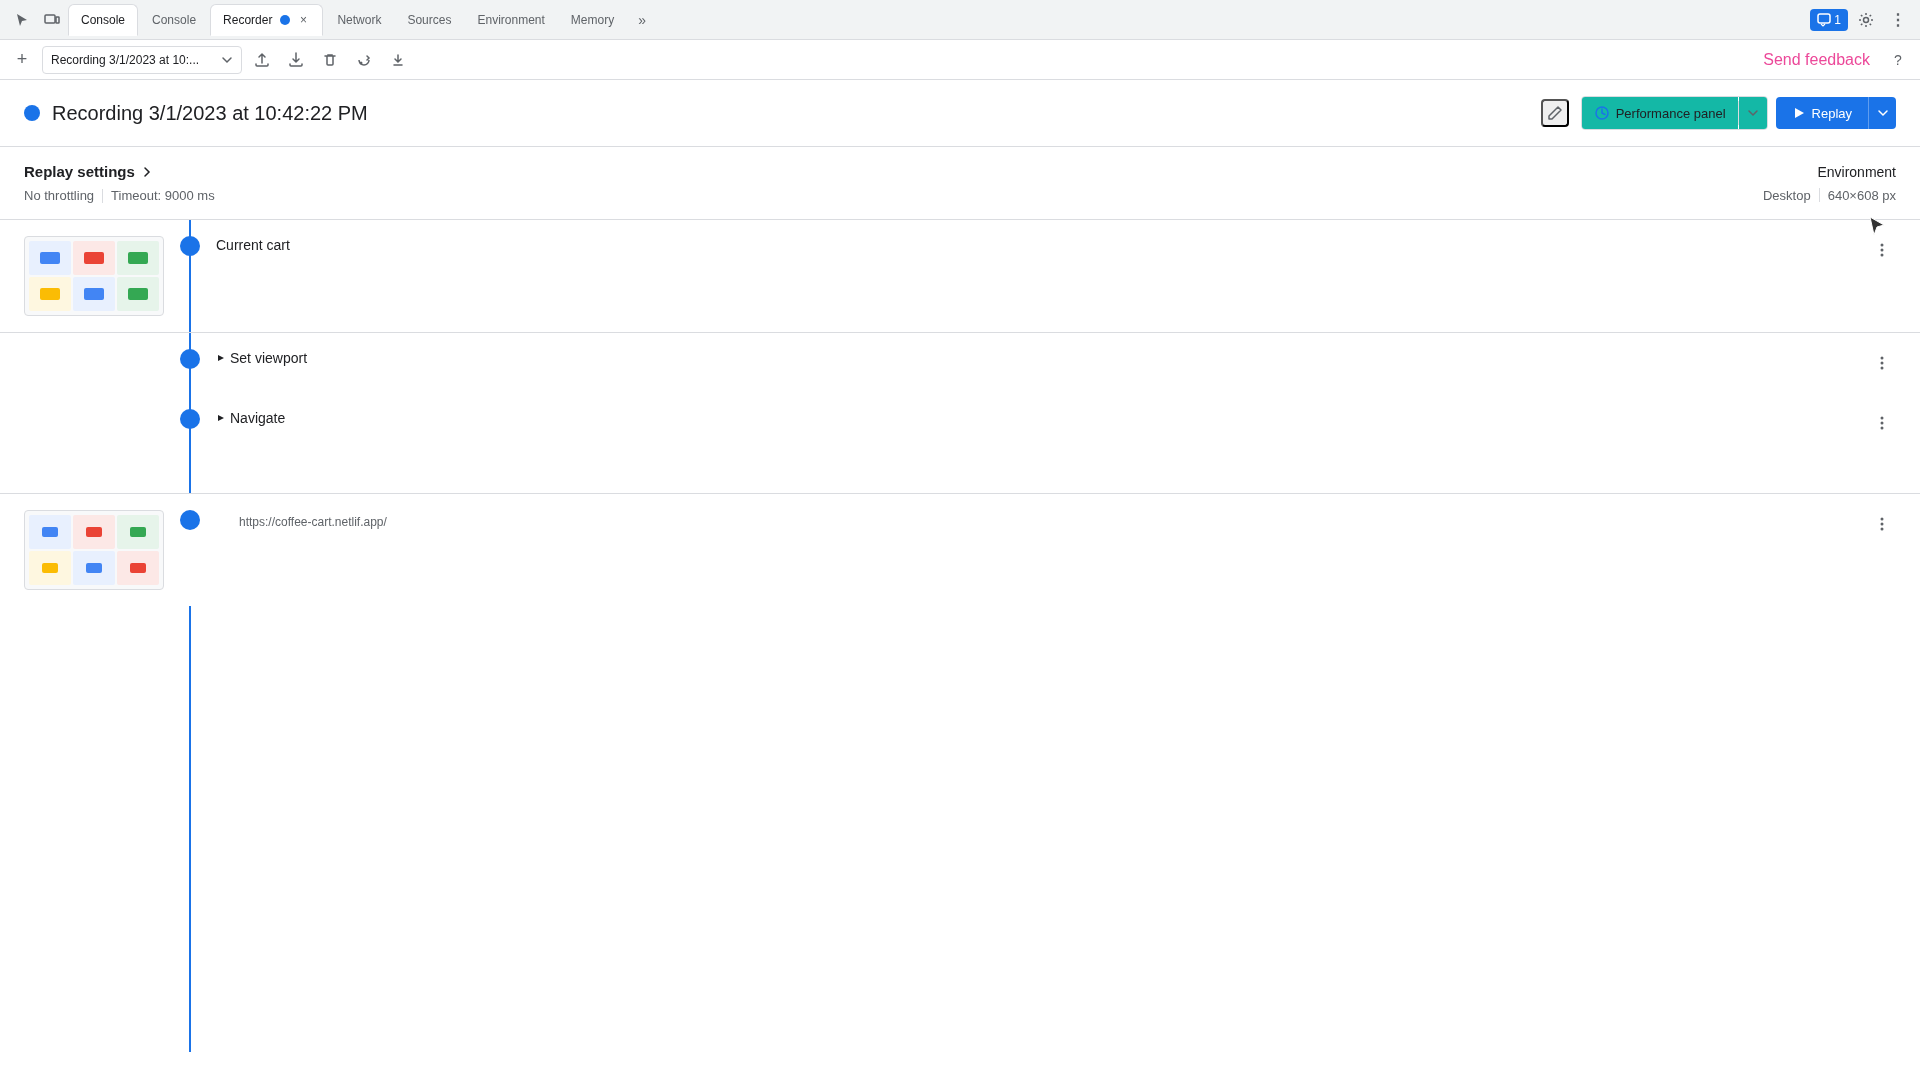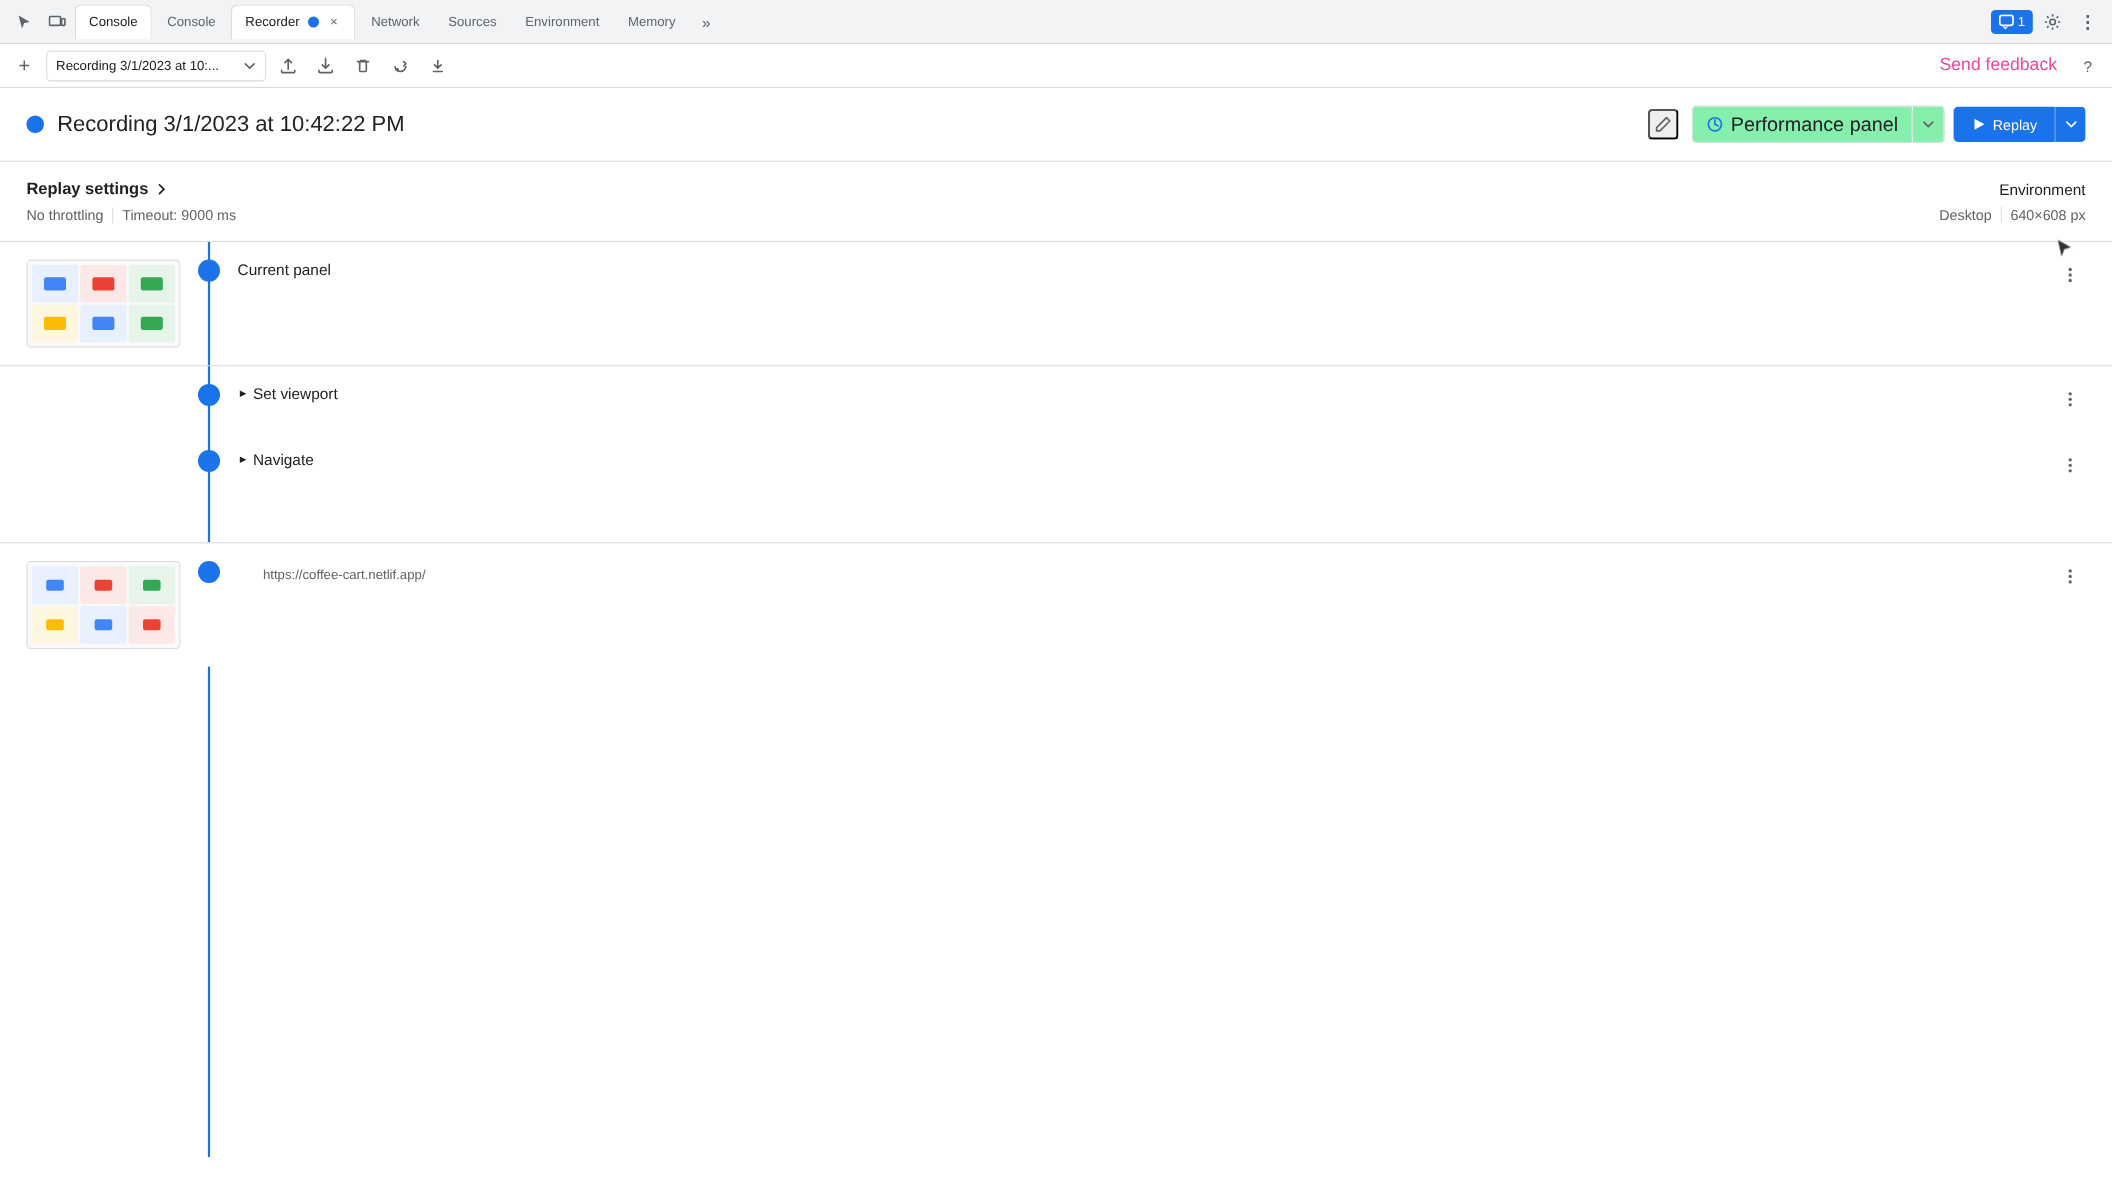--- a/index.html
+++ b/index.html
@@ -201,23 +201,23 @@
     }
     .performance-panel-btn {
       display: flex;
       align-items: center;
       gap: 6px;
       padding: 0 12px;
       height: 32px;
       border: 1px solid #dadce0;
       border-radius: 4px;
       cursor: pointer;
-      font-size: 18px;
+      font-size: 13px;
       color: #202124;
-      background: #86efac;
+      background: #14b8a6;
     }
     .perf-btn-group {
       display: flex;
       align-items: center;
       border: 1px solid #dadce0;
       border-radius: 4px;
       overflow: hidden;
     }
     .perf-btn-group .performance-panel-btn {
       border: none;
@@ -618,21 +618,21 @@
         </div>
         <div class="thumb-cell" style="background:#e6f4ea; display:flex; align-items:center; justify-content:center;">
           <div style="width:20px;height:12px;background:#34a853;border-radius:2px;"></div>
         </div>
       </div>
     </div>
     <div style="position:relative; width:20px; flex-shrink:0; display:flex; align-items:flex-start; justify-content:center;">
       <div class="step-dot"></div>
     </div>
     <div class="step-content">
-      <div class="step-label">Current panel</div>
+      <div class="step-label">Current cart</div>
     </div>
     <button class="step-more-btn">
       <svg width="16" height="16" viewBox="0 0 16 16">
         <circle cx="8" cy="3" r="1.5" fill="#5f6368"></circle>
         <circle cx="8" cy="8" r="1.5" fill="#5f6368"></circle>
         <circle cx="8" cy="13" r="1.5" fill="#5f6368"></circle>
       </svg>
     </button>
   </div>
 

